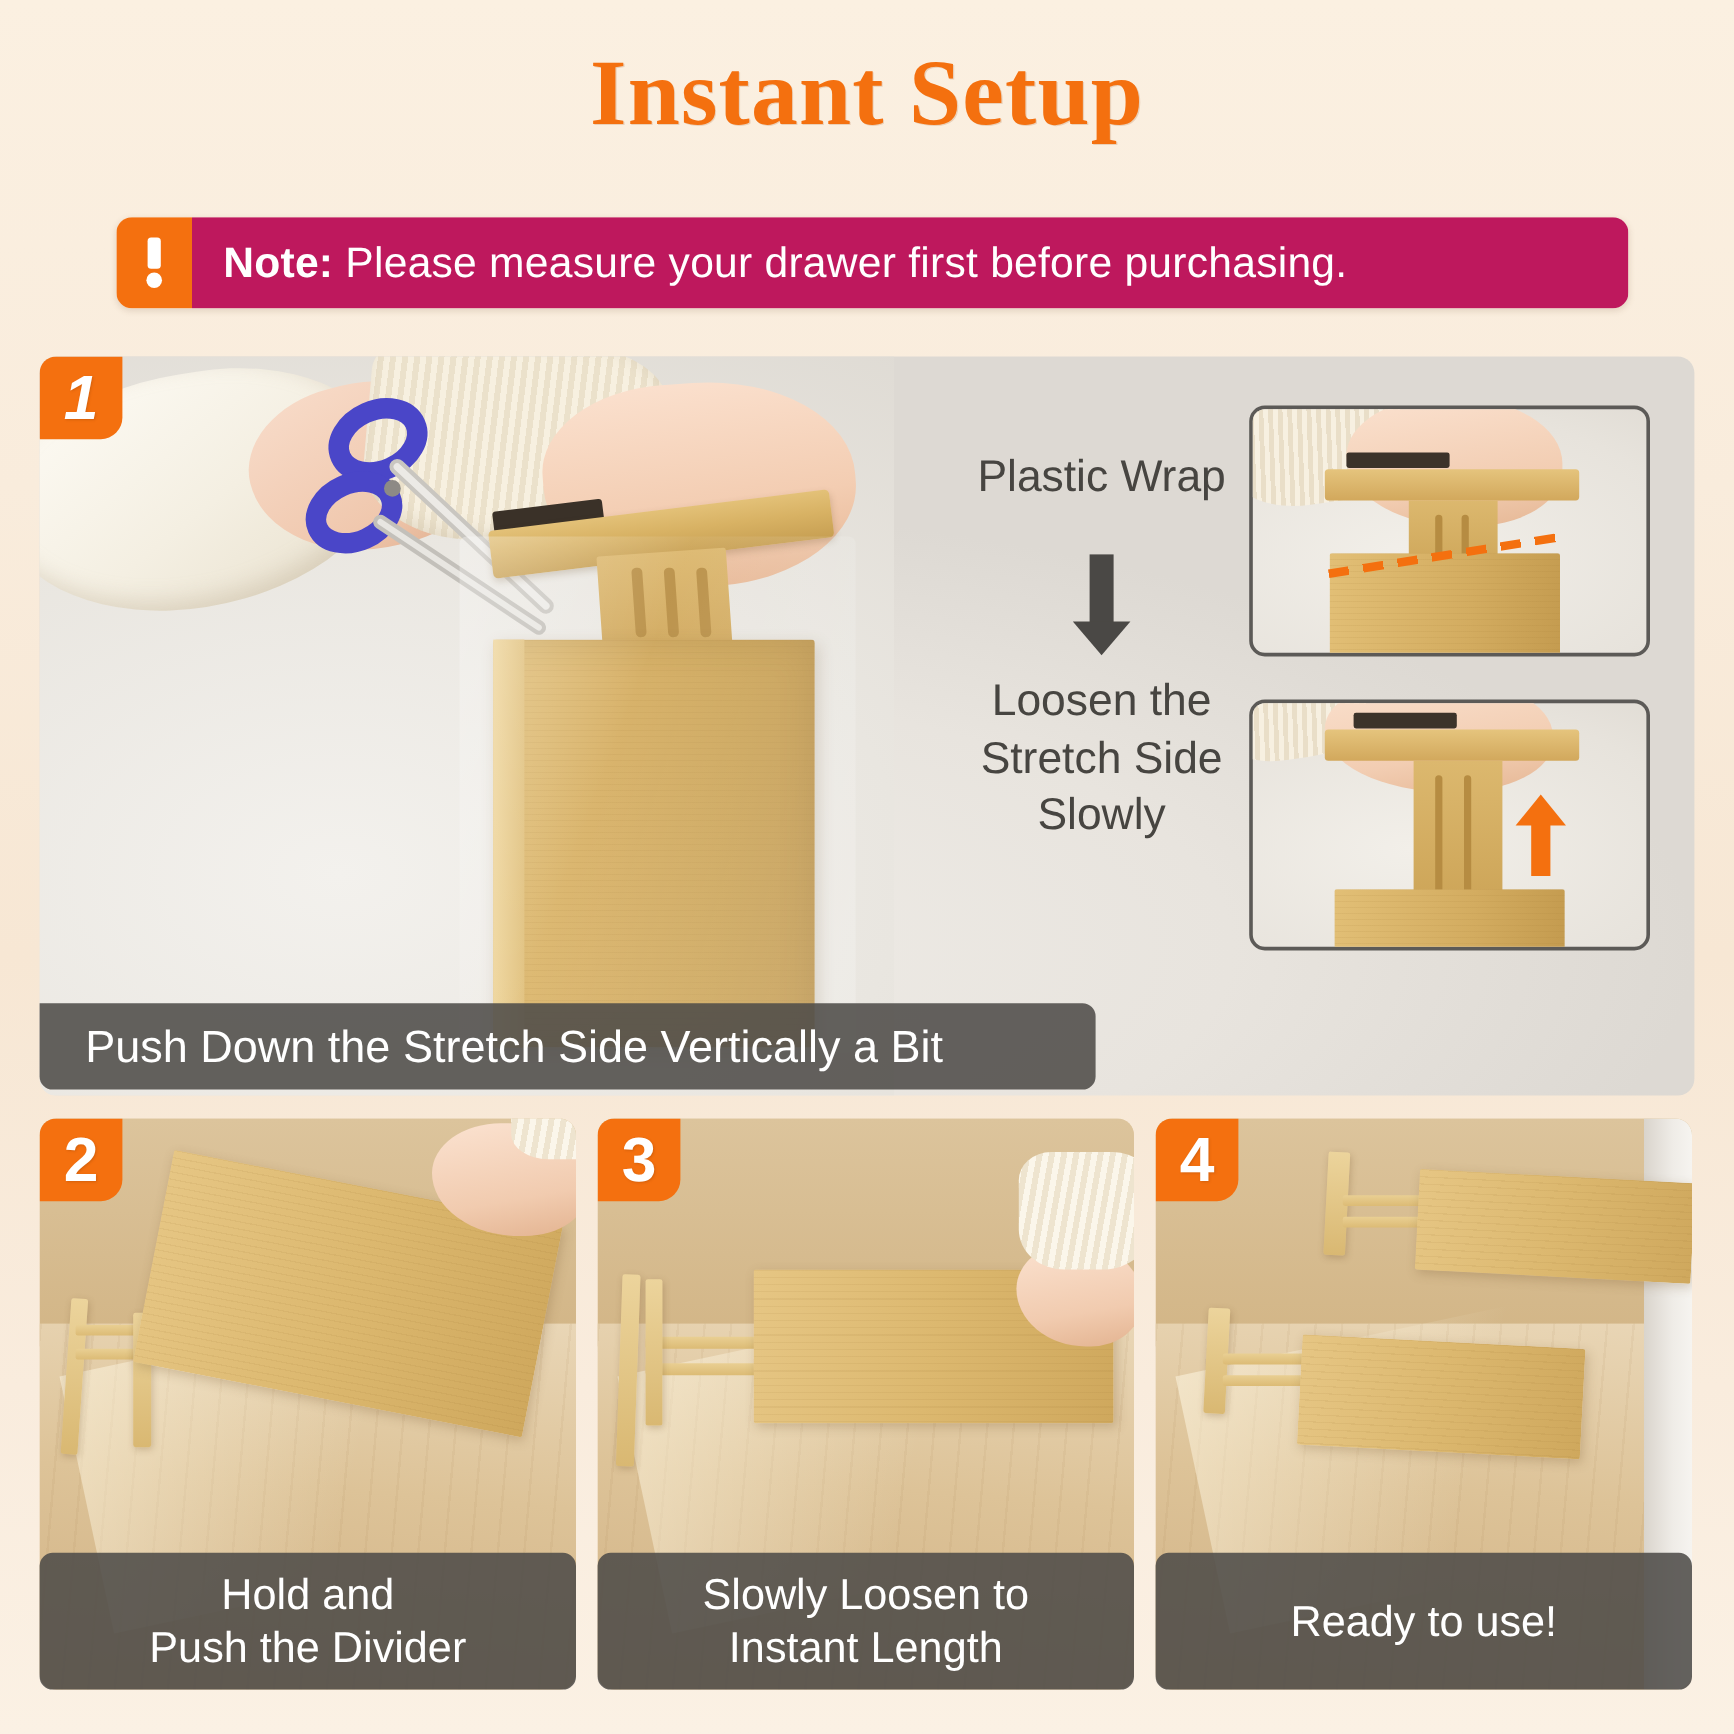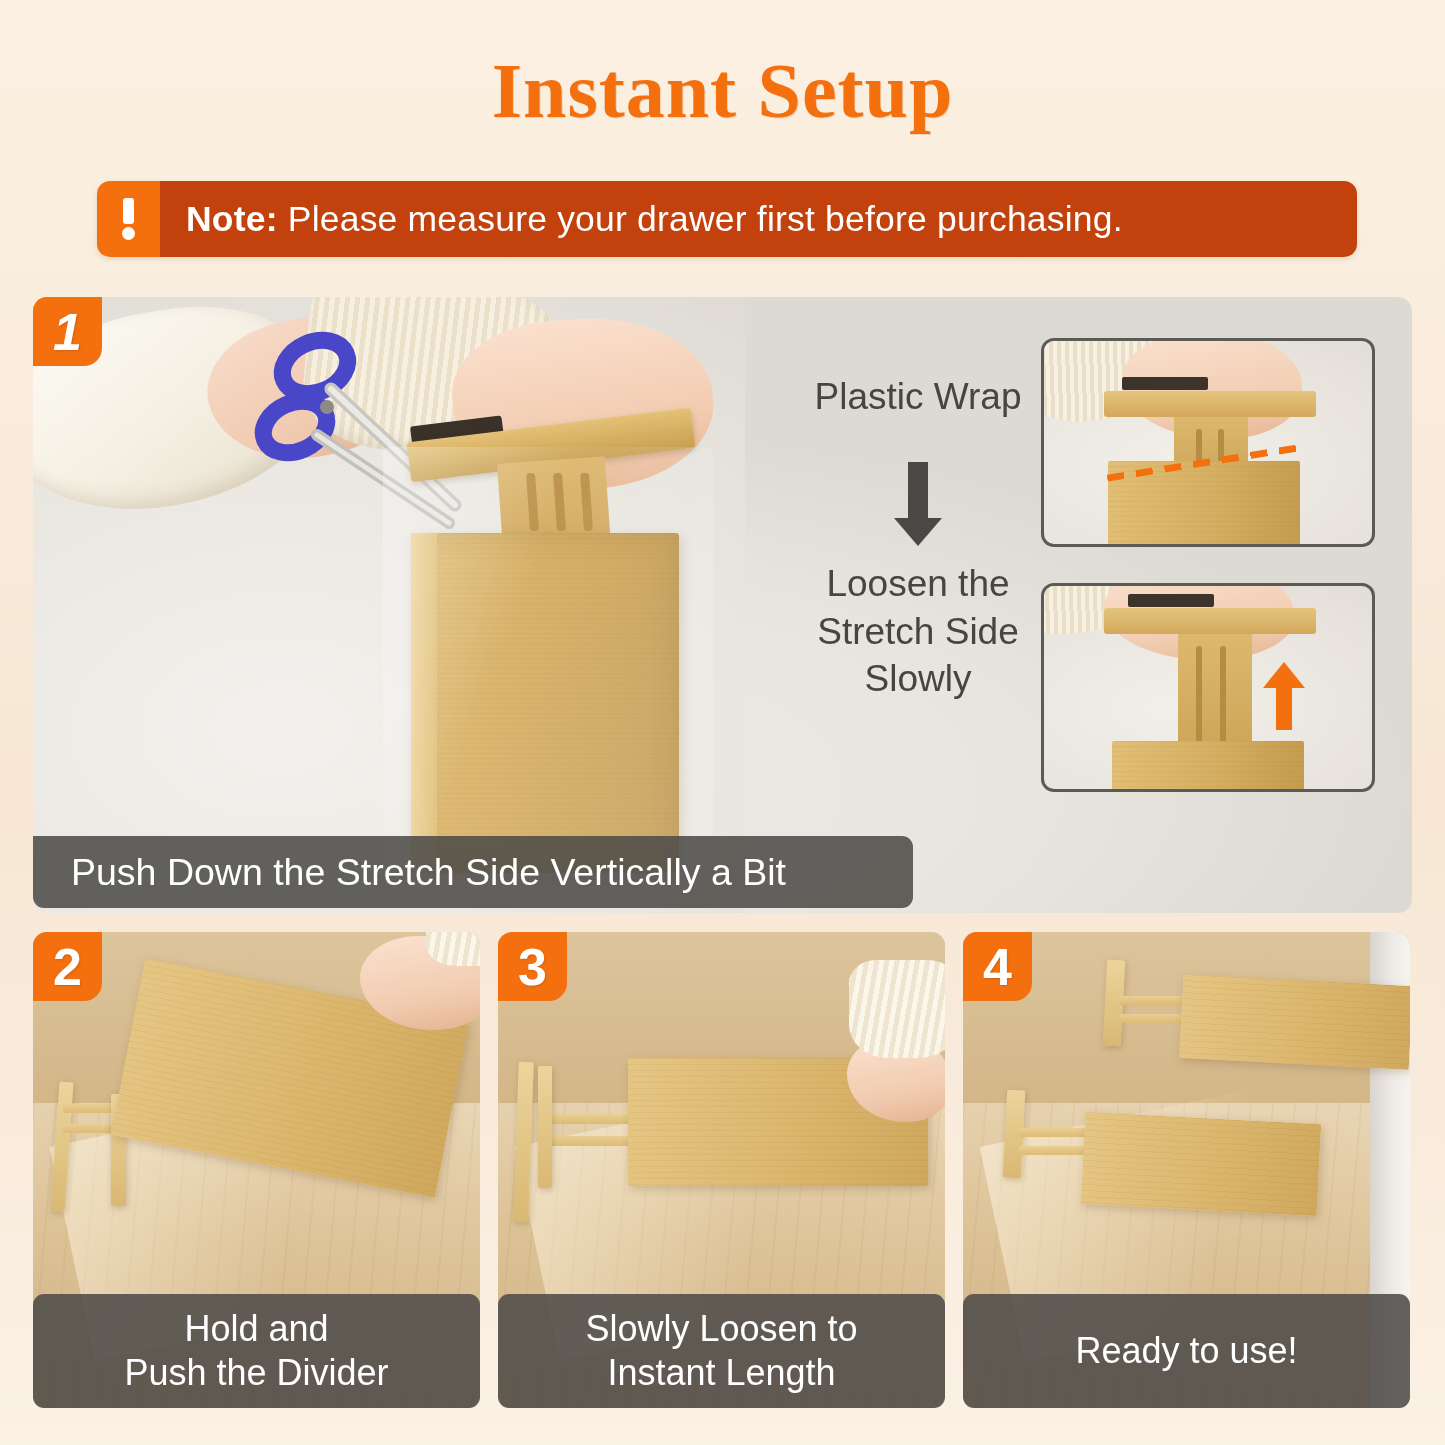--- a/index.html
+++ b/index.html
@@ -11,21 +11,21 @@
   }
 
   body {
     background:
       linear-gradient(180deg,#fbf0e1 0%,#f9ecdc 28%,#f7e7d4 55%,#f9ecdd 80%,#fbf1e4 100%);
     position:relative;
   }
 
   
   .title-wrap{
-    position:absolute; left:0; top:46px; width:100%;
+    position:absolute; left:0; top:32px; width:100%;
     text-align:center;
   }
   .title{
     font-family:"Liberation Serif", serif;
     font-weight:bold;
     font-size:78px;
     letter-spacing:1px;
     color:#f4700f;
     text-shadow:1px 1px 0 rgba(160,70,10,.18);
   }
@@ -52,21 +52,21 @@
   .excl::before{
     content:""; position:absolute; left:1px; top:0;
     width:11px; height:26px; border-radius:3px; background:#fff;
   }
   .excl::after{
     content:""; position:absolute; left:0px; bottom:0;
     width:13px; height:13px; border-radius:50%; background:#fff;
   }
   .note-body{
     flex:1;
-    background:#c2410c;
+    background:#be185d;
     display:flex; align-items:center;
     padding-left:26px;
   }
   .note-text{
     color:#ffffff;
     font-size:35.5px;
     letter-spacing:.2px;
     white-space:nowrap;
   }
   .note-text b{ font-weight:bold; }

